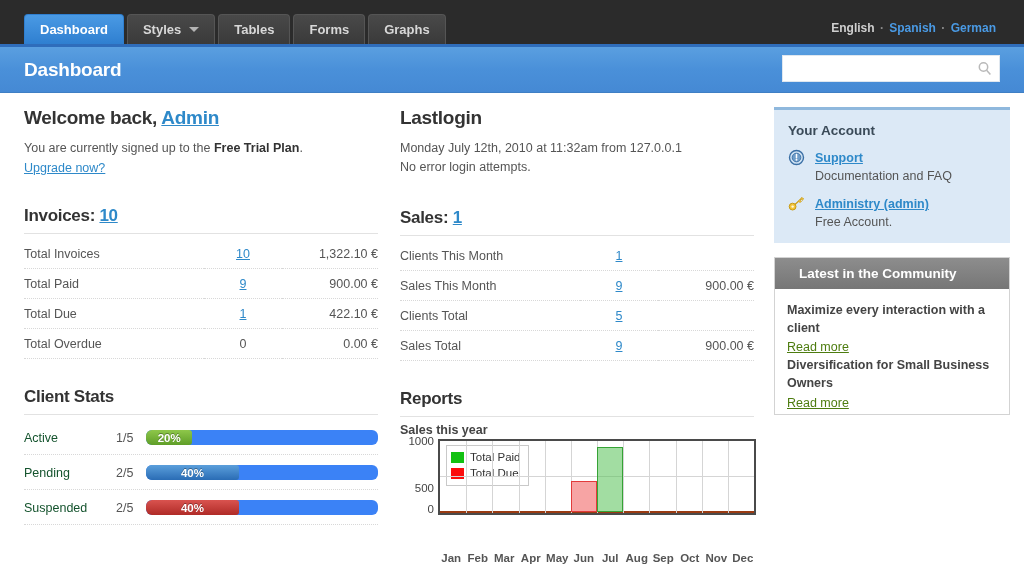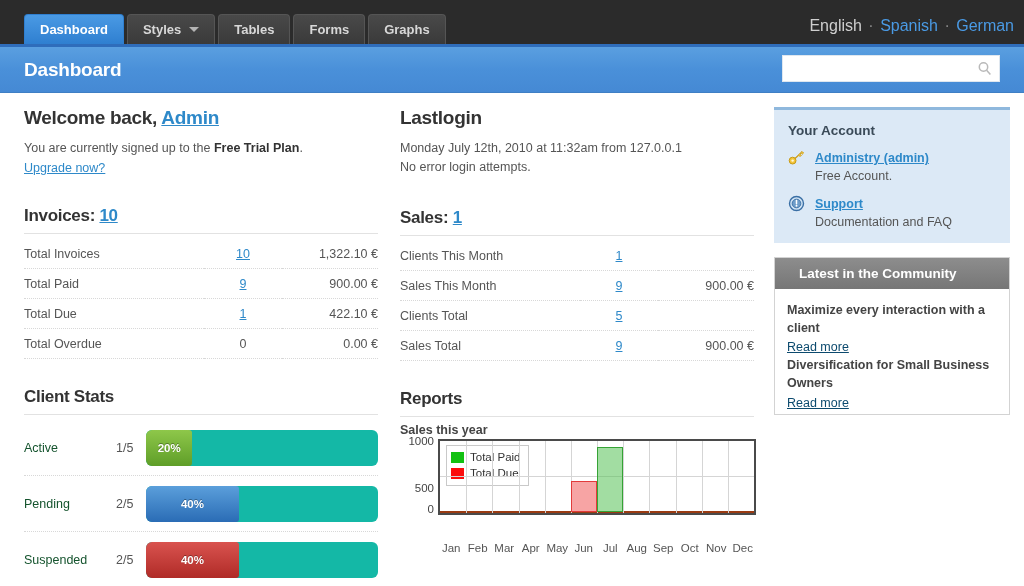--- a/index.html
+++ b/index.html
@@ -40,22 +40,22 @@
     border-color: #2f7fd0;
   }
   .caret {
     width: 0; height: 0;
     border-left: 5px solid transparent;
     border-right: 5px solid transparent;
     border-top: 5px solid #b4b4b4;
     display: inline-block;
   }
   .langs {
-    position: absolute; right: 10px; bottom: 9px;
-    font-size: 16px; font-weight: normal; color: #7d7d7d;
+    position: absolute; right: 28px; bottom: 9px;
+    font-size: 12px; font-weight: bold; color: #7d7d7d;
   }
   .langs .lang { color: #cfcfcf; }
   .langs .lang.link { color: #4a9ae4; cursor: pointer; }
   .langs .sep { color: #8a8a8a; margin: 0 2px; }
 
   
   .pagehead {
     height: 46px;
     background: linear-gradient(180deg,#5a9fe0 0%,#4a90d9 50%,#4589d4 100%);
     display: flex; align-items: center;
@@ -116,22 +116,22 @@
 
   
   .prow {
     display: flex; align-items: center;
     padding: 10px 0 9px 0;
     border-bottom: 1px dotted #d8d8d8;
   }
   .plabel { font-size: 12.5px; color: #14532d; width: 92px; }
   .pfrac  { font-size: 12.5px; color: #555; width: 30px; }
   .ptrack {
-    flex: 1; height: 36px;
-    background: #14b8a6;
+    flex: 1; height: 15px;
+    background: #3b82f6;
     border-radius: 6px;
     overflow: hidden;
   }
   .pfill {
     height: 100%;
     border-radius: 3px;
     display: flex; align-items: center; justify-content: center;
     font-size: 11.5px; font-weight: bold; color: #ffffff;
     text-shadow: 0 -1px 0 rgba(0,0,0,.35);
   }
@@ -164,21 +164,21 @@
     position: absolute; left: 6px; top: 4px;
     background: #ffffff; border: 1px solid #c9c9c9;
     padding: 3px 7px 3px 4px;
   }
   .legrow { display: flex; align-items: center; gap: 6px; font-size: 11.5px; color: #333; line-height: 1.45; }
   .swatch { width: 13px; height: 11px; display: inline-block; }
   .swatch.green { background: #12c112; }
   .swatch.red { background: #fb0d0d; }
   .months {
     display: flex; margin-left: 38px; width: 318px;
-    font-size: 11.5px; color: #555; margin-top: 3px;
+    font-size: 11.5px; color: #555; margin-top: 13px; font-weight: bold;
   }
   .months span { flex: 1; text-align: center; }
 
   
   .panel { margin-bottom: 14px; }
   .panel.account {
     background: #dce9f6;
     border-top: 3px solid #8fb8dd;
     padding: 13px 14px 14px 14px;
   }
@@ -190,21 +190,21 @@
   .accttxt .sub { font-size: 12.5px; color: #555; margin-top: 3px; }
 
   .panel.comm { border: 1px solid #d3d3d3; }
   .comm-head {
     background: linear-gradient(180deg,#8d8d8d 0%,#767676 100%);
     color: #ffffff; font-size: 13.5px; font-weight: bold;
     padding: 8px 24px;
   }
   .comm-body { padding: 12px 12px 2px 12px; background: #fff; }
   .post-title { font-size: 12.5px; font-weight: bold; color: #444; line-height: 1.45; }
-  .post-link { font-size: 12.5px; color: #0c4a6e; text-decoration: underline; cursor: pointer; display: inline-block; margin-bottom: 2px; }
+  .post-link { font-size: 12.5px; color: #4d7c0f; text-decoration: underline; cursor: pointer; display: inline-block; margin-bottom: 2px; }
 </style>
 </head>
 <body>
 
 <div class="topnav">
   <div class="tabs">
     <div class="tab active">
       <span>Dashboard</span>
     </div>
     <div class="tab">
@@ -411,45 +411,45 @@
   </div>
 
   <div class="colsb">
 
     <div class="panel account">
       <h3>Your Account</h3>
 
       <div class="acctrow">
         <span class="acctico">
           <svg width="17" height="17" viewBox="0 0 17 17">
-            <circle cx="4.6" cy="11.6" r="3.4" fill="#f3c53c" stroke="#c79a15" stroke-width="1"></circle>
-            <circle cx="4.6" cy="11.6" r="1.2" fill="#fff8dc"></circle>
-            <path d="M6.8 9.4 L14 2.4 L15.6 4 L14.4 5.2 L13.2 4 L12.2 5 L13.4 6.2 L12 7.6 L10.8 6.4 L8.4 8.8 Z" fill="#f3c53c" stroke="#c79a15" stroke-width="0.9" stroke-linejoin="round"></path>
-          </svg>
-        </span>
-        <span class="accttxt">
-          <a>Administry (admin)</a>
-          <div class="sub">Free Account.</div>
-        </span>
-      </div>
-
-      <div class="acctrow">
-        <span class="acctico">
-          <svg width="17" height="17" viewBox="0 0 17 17">
             <circle cx="8.5" cy="8.5" r="7" fill="#cfe2f3" stroke="#3a6fa5" stroke-width="1.4"></circle>
             <circle cx="8.5" cy="8.5" r="4.3" fill="#6f9dc9" stroke="#3a6fa5" stroke-width="0.9"></circle>
             <path d="M8.5 5.6 v3.2" stroke="#ffffff" stroke-width="1.5" stroke-linecap="round"></path>
             <circle cx="8.5" cy="10.7" r="0.95" fill="#ffffff"></circle>
           </svg>
         </span>
         <span class="accttxt">
           <a>Support</a>
           <div class="sub">Documentation and FAQ</div>
         </span>
       </div>
+
+      <div class="acctrow">
+        <span class="acctico">
+          <svg width="17" height="17" viewBox="0 0 17 17">
+            <circle cx="4.6" cy="11.6" r="3.4" fill="#f3c53c" stroke="#c79a15" stroke-width="1"></circle>
+            <circle cx="4.6" cy="11.6" r="1.2" fill="#fff8dc"></circle>
+            <path d="M6.8 9.4 L14 2.4 L15.6 4 L14.4 5.2 L13.2 4 L12.2 5 L13.4 6.2 L12 7.6 L10.8 6.4 L8.4 8.8 Z" fill="#f3c53c" stroke="#c79a15" stroke-width="0.9" stroke-linejoin="round"></path>
+          </svg>
+        </span>
+        <span class="accttxt">
+          <a>Administry (admin)</a>
+          <div class="sub">Free Account.</div>
+        </span>
+      </div>
     </div>
 
     <div class="panel comm">
       <div class="comm-head">Latest in the Community</div>
       <div class="comm-body">
         <div class="post-title">Maximize every interaction with a client</div>
         <a class="post-link">Read more</a>
         <div class="post-title">Diversification for Small Business Owners</div>
         <a class="post-link">Read more</a>
       </div>

